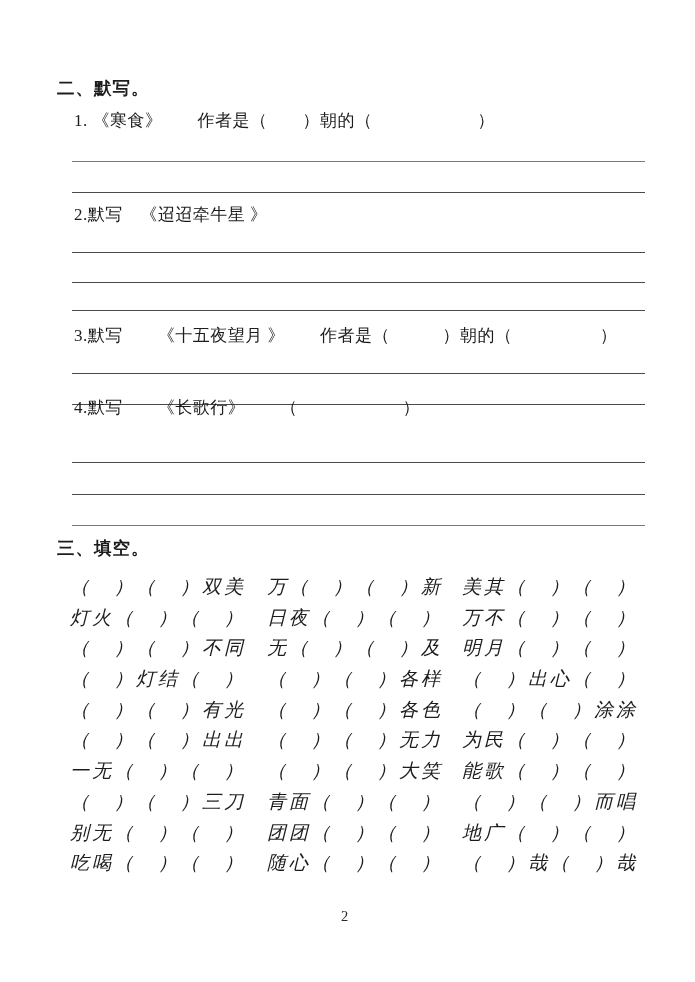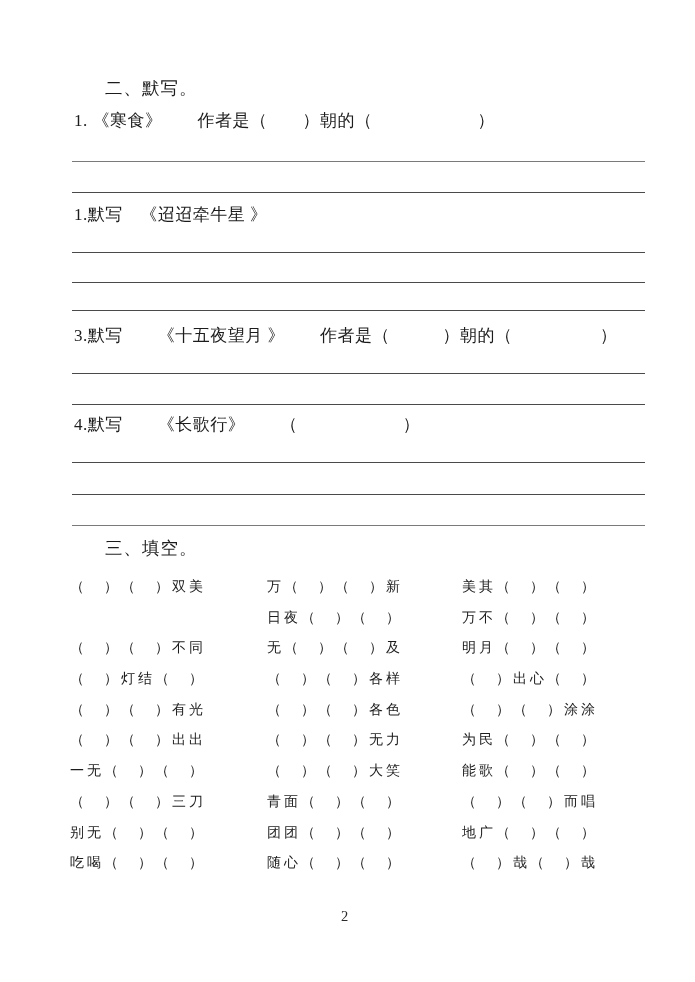--- a/index.html
+++ b/index.html
@@ -13,24 +13,23 @@
     height: 982px;
     background: #ffffff;
     font-family: "Liberation Serif", "DejaVu Serif", serif;
     color: #1c1c1c;
     overflow: hidden;
   }
   .sec-heading {
     position: absolute;
     left: 57px;
     font-size: 17.5px;
-    font-weight: normal;
+    font-weight: bold;
     letter-spacing: 1px;
     white-space: pre;
-    margin-left: 48px;
   }
   .dict-item {
     position: absolute;
     left: 74px;
     font-size: 17px;
     letter-spacing: 0.5px;
     white-space: pre;
     text-align: center;
   }
   .answer-line {
@@ -47,24 +46,25 @@
     top: 575px;
     width: 695px;
   }
   .fill-row {
     position: relative;
     height: 30.7px;
   }
   .fill-cell {
     position: absolute;
     top: 0;
-    font-size: 14px;
+    font-size: 19px;
     letter-spacing: 3px;
     white-space: pre;
     line-height: 24px;
+    font-style: italic;
   }
   .fill-cell.c0 { left: 70px;  width: 196px; }
   .fill-cell.c1 { left: 267px; width: 194px; }
   .fill-cell.c2 { left: 462px; width: 210px; }
   .page-number {
     position: absolute;
     left: 0;
     right: 6px;
     top: 908px;
     text-align: center;
@@ -76,43 +76,44 @@
 <body>
 
 <div class="page">
 
   <div class="sec-heading" style="top:76px">二、默写。</div>
 
   <div class="dict-item" style="top:109px">1. 《寒食》　　作者是（　　）朝的（　　　　　　）</div>
   <div class="answer-line light" style="top:161px"></div>
   <div class="answer-line" style="top:192px"></div>
 
-  <div class="dict-item" style="top:203px">1.默写　《迢迢牵牛星 》</div>
+  <div class="dict-item" style="top:203px">2.默写　《迢迢牵牛星 》</div>
   <div class="answer-line" style="top:252px"></div>
   <div class="answer-line" style="top:282px"></div>
   <div class="answer-line" style="top:310px"></div>
 
   <div class="dict-item" style="top:324px">3.默写　　《十五夜望月 》　　作者是（　　　）朝的（　　　　　）</div>
   <div class="answer-line" style="top:373px"></div>
   <div class="answer-line" style="top:404px"></div>
 
-  <div class="dict-item" style="top:413px">4.默写　　《长歌行》　　（　　　　　　）</div>
+  <div class="dict-item" style="top:396px">4.默写　　《长歌行》　　（　　　　　　）</div>
   <div class="answer-line" style="top:462px"></div>
   <div class="answer-line" style="top:494px"></div>
   <div class="answer-line light" style="top:525px"></div>
 
   <div class="sec-heading" style="top:536px">三、填空。</div>
 
   <div class="fill-grid">
     <div class="fill-row">
       <span class="fill-cell c0">（　）（　）双美</span>
       <span class="fill-cell c1">万（　）（　）新</span>
       <span class="fill-cell c2">美其（　）（　）</span>
     </div>
     <div class="fill-row">
+      <span class="fill-cell c0">灯火（　）（　）</span>
       <span class="fill-cell c1">日夜（　）（　）</span>
       <span class="fill-cell c2">万不（　）（　）</span>
     </div>
     <div class="fill-row">
       <span class="fill-cell c0">（　）（　）不同</span>
       <span class="fill-cell c1">无（　）（　）及</span>
       <span class="fill-cell c2">明月（　）（　）</span>
     </div>
     <div class="fill-row">
       <span class="fill-cell c0">（　）灯结（　）</span>

